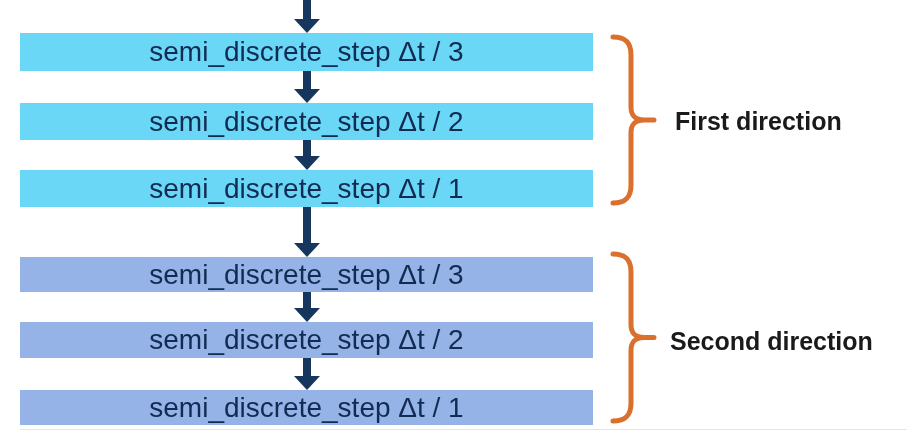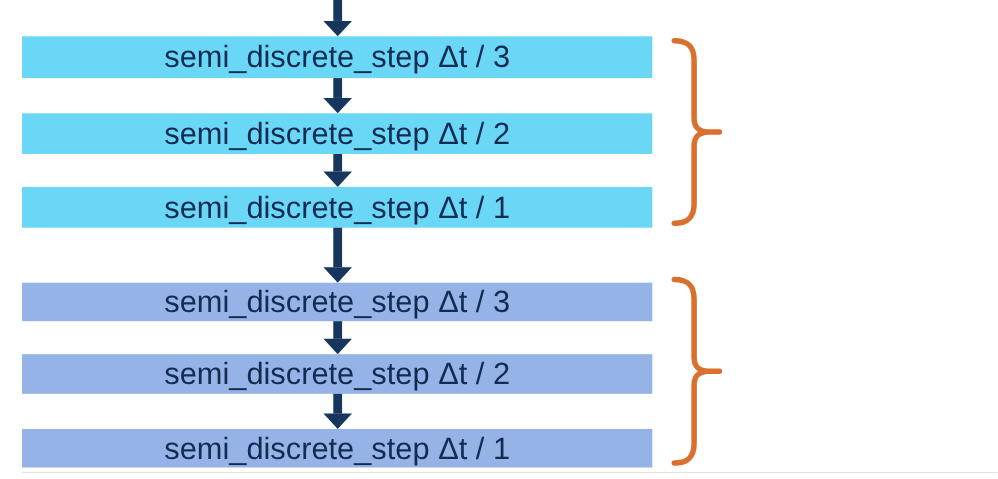--- a/index.html
+++ b/index.html
@@ -135,22 +135,24 @@
     </div>
 
     <div class="step-box" style="top:390px; height:35px;">semi_discrete_step Δt / 1</div>
   </div>
 
   <div class="brace" style="top:33px; height:174px;">
     <svg viewBox="0 0 52 174" preserveAspectRatio="none">
       <path d="M 7 4 C 20 4, 25 10, 25 22 L 25 74 C 25 83, 29 86.5, 38 87 C 29 87.5, 25 91, 25 100 L 25 152 C 25 164, 20 170, 7 170 M 38 87 L 48 87"></path>
     </svg>
   </div>
+  <div class="direction-label label-first">First direction</div>
 
   <div class="brace" style="top:250px; height:175px;">
     <svg viewBox="0 0 52 175" preserveAspectRatio="none">
       <path d="M 7 4 C 20 4, 25 10, 25 22 L 25 74.5 C 25 83.5, 29 87, 38 87.5 C 29 88, 25 91.5, 25 100.5 L 25 153 C 25 165, 20 171, 7 171 M 38 87.5 L 48 87.5"></path>
     </svg>
   </div>
+  <div class="direction-label label-second">Second direction</div>
 
   <div class="slide-edge-line"></div>
 
 </div>
 
 </body></html>

